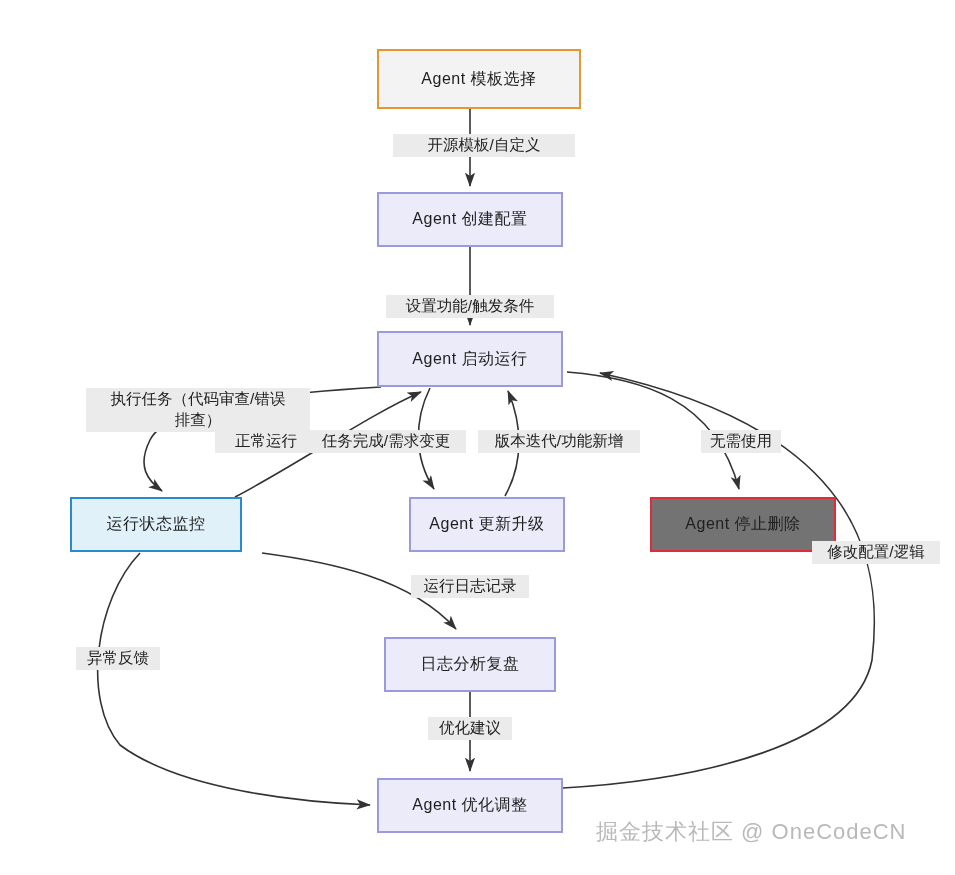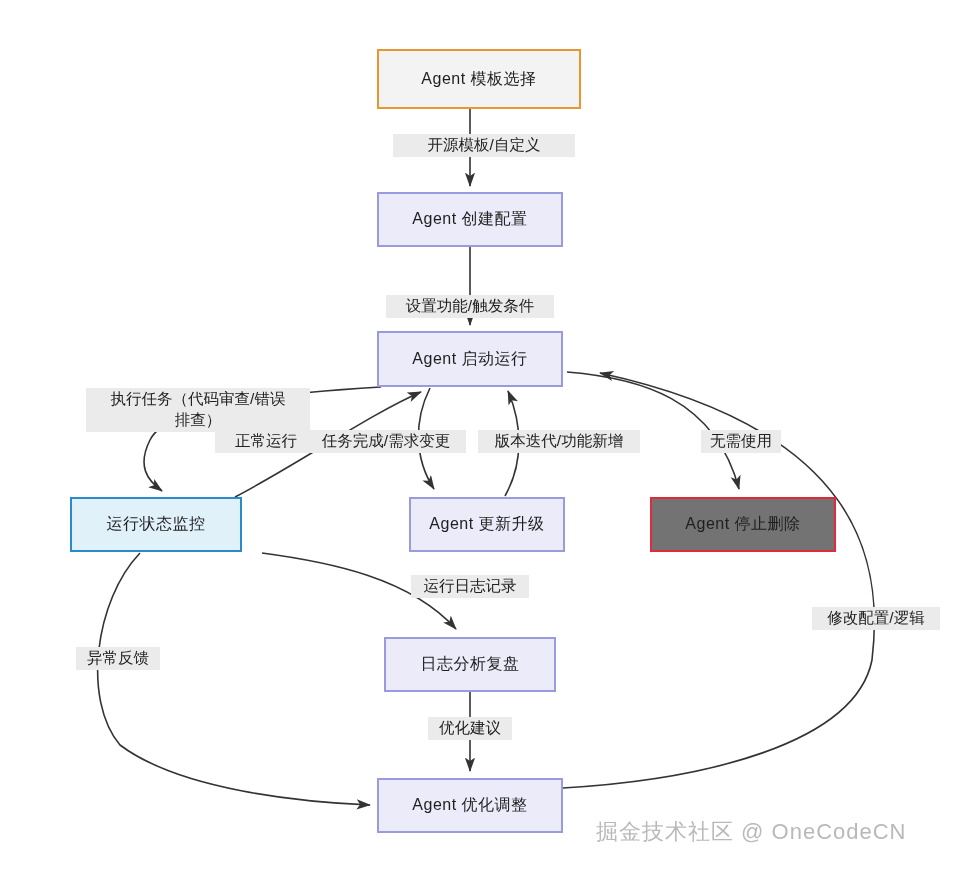--- a/index.html
+++ b/index.html
@@ -157,21 +157,21 @@
   <div class="edge-label" style="left:215px; top:430px; width:102px;">正常运行</div>
 
   <div class="edge-label" style="left:306px; top:430px; width:160px;">任务完成/需求变更</div>
 
   <div class="edge-label" style="left:478px; top:430px; width:162px;">版本迭代/功能新增</div>
 
   <div class="edge-label" style="left:701px; top:430px; width:80px;">无需使用</div>
 
   <div class="edge-label" style="left:411px; top:575px; width:118px;">运行日志记录</div>
 
-  <div class="edge-label" style="left:812px; top:607px; width:128px;">修改配置/逻辑</div>
+  <div class="edge-label" style="left:812px; top:541px; width:128px;">修改配置/逻辑</div>
 
   <div class="edge-label" style="left:49px; top:647px; width:84px;margin-left:27px;">异常反馈</div>
 
   <div class="edge-label" style="left:428px; top:717px; width:84px;">优化建议</div>
 
   <div class="watermark" style="left:596px; top:817px;">掘金技术社区 @ OneCodeCN</div>
 
 </div>
 
 </body></html>

